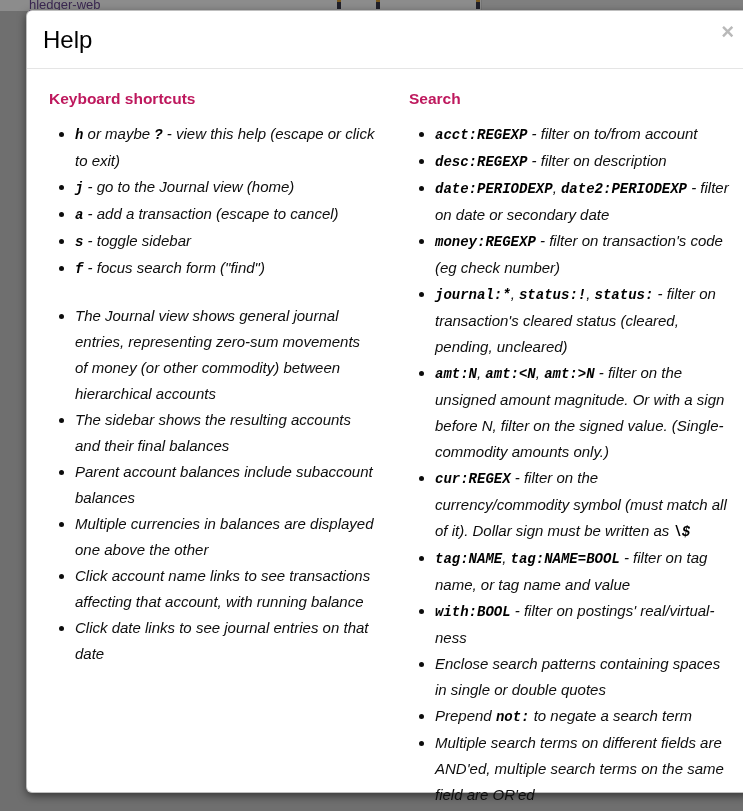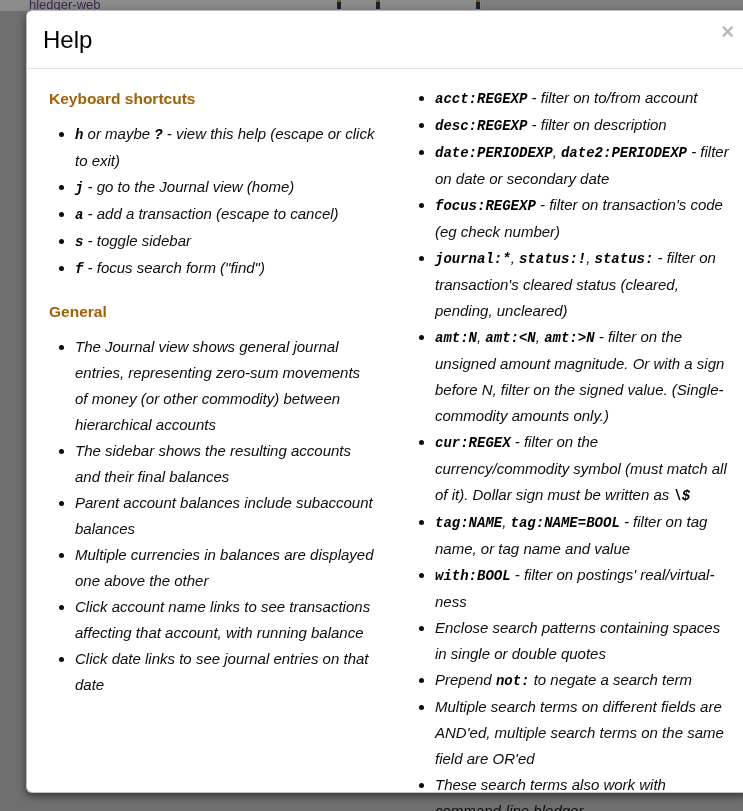--- a/index.html
+++ b/index.html
@@ -88,21 +88,21 @@
     display: flex;
     gap: 26px;
     padding: 16px 15px 0 14px;
   }
   .col { flex: 1; min-width: 0; }
 
   .col section + section { margin-top: 21px; }
   .col h4 {
     font-size: 15.5px;
     font-weight: 700;
-    color: #a16207;
+    color: #be185d;
     margin: 5px 0 13px 8px;
   }
   .col ul {
     margin: 0;
     padding-left: 34px;
   }
   .col li {
     font-size: 15px;
     line-height: 26px;
     color: #0d0d0d;
@@ -139,38 +139,38 @@
           <h4>Keyboard shortcuts</h4>
           <ul>
             <li><code>h</code> or maybe <code>?</code> - view this help (escape or click to exit)</li>
             <li><code>j</code> - go to the Journal view (home)</li>
             <li><code>a</code> - add a transaction (escape to cancel)</li>
             <li><code>s</code> - toggle sidebar</li>
             <li><code>f</code> - focus search form ("find")</li>
           </ul>
         </section>
         <section>
-          <h4>General</h4>
           <ul>
             <li>The Journal view shows general journal entries, representing zero-sum movements of money (or other commodity) between hierarchical accounts</li>
             <li>The sidebar shows the resulting accounts and their final balances</li>
             <li>Parent account balances include subaccount balances</li>
             <li>Multiple currencies in balances are displayed one above the other</li>
             <li>Click account name links to see transactions affecting that account, with running balance</li>
             <li>Click date links to see journal entries on that date</li>
           </ul>
         </section>
       </div>
     <div class="col">
         <section>
+          <h4>Search</h4>
           <ul>
             <li><code>acct:REGEXP</code> - filter on to/from account</li>
             <li><code>desc:REGEXP</code> - filter on description</li>
             <li><code>date:PERIODEXP</code>, <code>date2:PERIODEXP</code> - filter on date or secondary date</li>
-            <li><code>focus:REGEXP</code> - filter on transaction's code (eg check number)</li>
+            <li><code>money:REGEXP</code> - filter on transaction's code (eg check number)</li>
             <li><code>journal:*</code>, <code>status:!</code>, <code>status:</code> - filter on transaction's cleared status (cleared, pending, uncleared)</li>
             <li><code>amt:N</code>, <code>amt:&lt;N</code>, <code>amt:&gt;N</code> - filter on the unsigned amount magnitude. Or with a sign before N, filter on the signed value. (Single-commodity amounts only.)</li>
             <li><code>cur:REGEX</code> - filter on the currency/commodity symbol (must match all of it). Dollar sign must be written as <code>\$</code></li>
             <li><code>tag:NAME</code>, <code>tag:NAME=BOOL</code> - filter on tag name, or tag name and value</li>
             <li><code>with:BOOL</code> - filter on postings' real/virtual-ness</li>
             <li>Enclose search patterns containing spaces in single or double quotes</li>
             <li>Prepend <code>not:</code> to negate a search term</li>
             <li>Multiple search terms on different fields are AND'ed, multiple search terms on the same field are OR'ed</li>
             <li>These search terms also work with command-line hledger</li>
           </ul>

